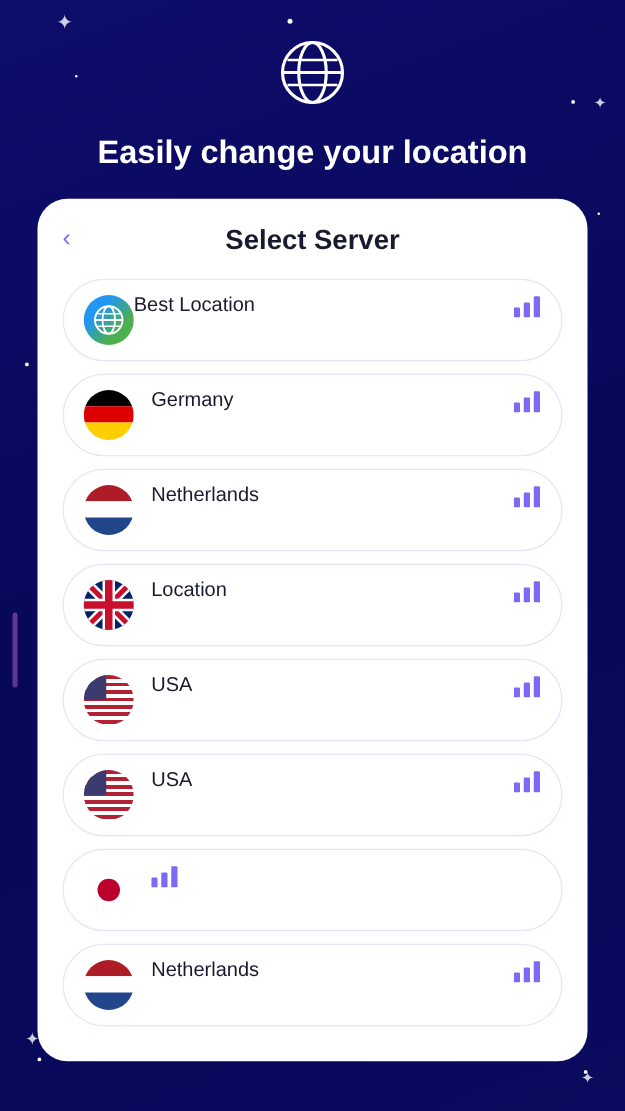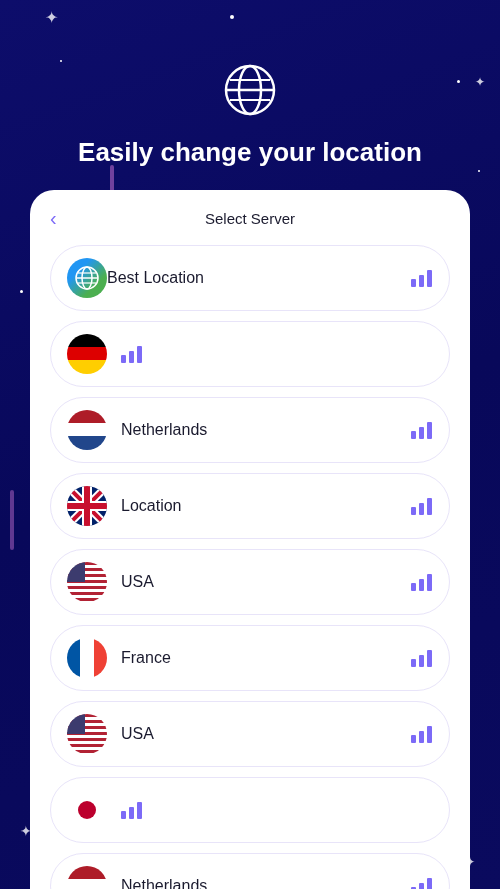--- a/index.html
+++ b/index.html
@@ -26,21 +26,20 @@
       border-radius: 50%;
     }
 
     .header-section {
       position: relative;
       z-index: 2;
       display: flex;
       flex-direction: column;
       align-items: center;
       padding-top: 30px;
-      margin-top: 32px;
     }
 
     .main-title {
       color: white;
       font-size: 26px;
       font-weight: 700;
       text-align: center;
       line-height: 1.3;
       margin-bottom: 20px;
     }
@@ -102,34 +101,34 @@
     .back-btn {
       position: absolute;
       left: 0;
       color: #7c6af7;
       font-size: 20px;
       cursor: pointer;
       font-weight: 300;
     }
 
     .card-title {
-      font-size: 15px;
-      font-weight: 400;
+      font-size: 22px;
+      font-weight: 700;
       color: #1a1a2e;
     }
 
     .server-list {
       display: flex;
       flex-direction: column;
       gap: 10px;
     }
 
     .server-item {
       display: flex;
-      align-items: center;
+      align-items: flex-start;
       padding: 12px 16px;
       border: 1.5px solid #e8e4f9;
       border-radius: 50px;
       cursor: pointer;
       transition: background 0.2s;
     }
 
     .server-name {
       flex: 1;
       font-size: 16px;
@@ -240,20 +239,21 @@
         </svg>
       </div>
     </div>
 
     <div class="server-item">
       <div style="width:40px;height:40px;border-radius:50%;overflow:hidden;margin-right:14px;flex-shrink:0;display:flex;flex-direction:column;">
         <div style="background:#000;flex:1;"></div>
         <div style="background:#DD0000;flex:1;"></div>
         <div style="background:#FFCE00;flex:1;"></div>
       </div>
+      <span class="server-name">Germany</span>
       <div class="signal-icon">
         <svg width="22" height="18" viewBox="0 0 22 18">
           <rect x="0" y="10" width="5" height="8" rx="1" fill="#7c6af7"></rect>
           <rect x="8" y="6" width="5" height="12" rx="1" fill="#7c6af7"></rect>
           <rect x="16" y="1" width="5" height="17" rx="1" fill="#7c6af7"></rect>
         </svg>
       </div>
     </div>
 
     <div class="server-item">
@@ -311,35 +311,20 @@
       <span class="server-name">USA</span>
       <div class="signal-icon">
         <svg width="22" height="18" viewBox="0 0 22 18">
           <rect x="0" y="10" width="5" height="8" rx="1" fill="#7c6af7"></rect>
           <rect x="8" y="6" width="5" height="12" rx="1" fill="#7c6af7"></rect>
           <rect x="16" y="1" width="5" height="17" rx="1" fill="#7c6af7"></rect>
         </svg>
       </div>
     </div>
 
-    <div class="server-item">
-      <div style="width:40px;height:40px;border-radius:50%;overflow:hidden;margin-right:14px;flex-shrink:0;display:flex;flex-direction:row;">
-        <div style="background:#0055A4;flex:1;"></div>
-        <div style="background:white;flex:1;"></div>
-        <div style="background:#EF4135;flex:1;"></div>
-      </div>
-      <span class="server-name">France</span>
-      <div class="signal-icon">
-        <svg width="22" height="18" viewBox="0 0 22 18">
-          <rect x="0" y="10" width="5" height="8" rx="1" fill="#7c6af7"></rect>
-          <rect x="8" y="6" width="5" height="12" rx="1" fill="#7c6af7"></rect>
-          <rect x="16" y="1" width="5" height="17" rx="1" fill="#7c6af7"></rect>
-        </svg>
-      </div>
-    </div>
 
     <div class="server-item">
       <div style="width:40px;height:40px;border-radius:50%;overflow:hidden;margin-right:14px;flex-shrink:0;position:relative;">
         <div style="background:repeating-linear-gradient(180deg,#B22234 0px,#B22234 3px,white 3px,white 6px);width:40px;height:40px;"></div>
         <div style="position:absolute;top:0;left:0;width:18px;height:20px;background:#3C3B6E;"></div>
       </div>
       <span class="server-name">USA</span>
       <div class="signal-icon">
         <svg width="22" height="18" viewBox="0 0 22 18">
           <rect x="0" y="10" width="5" height="8" rx="1" fill="#7c6af7"></rect>

